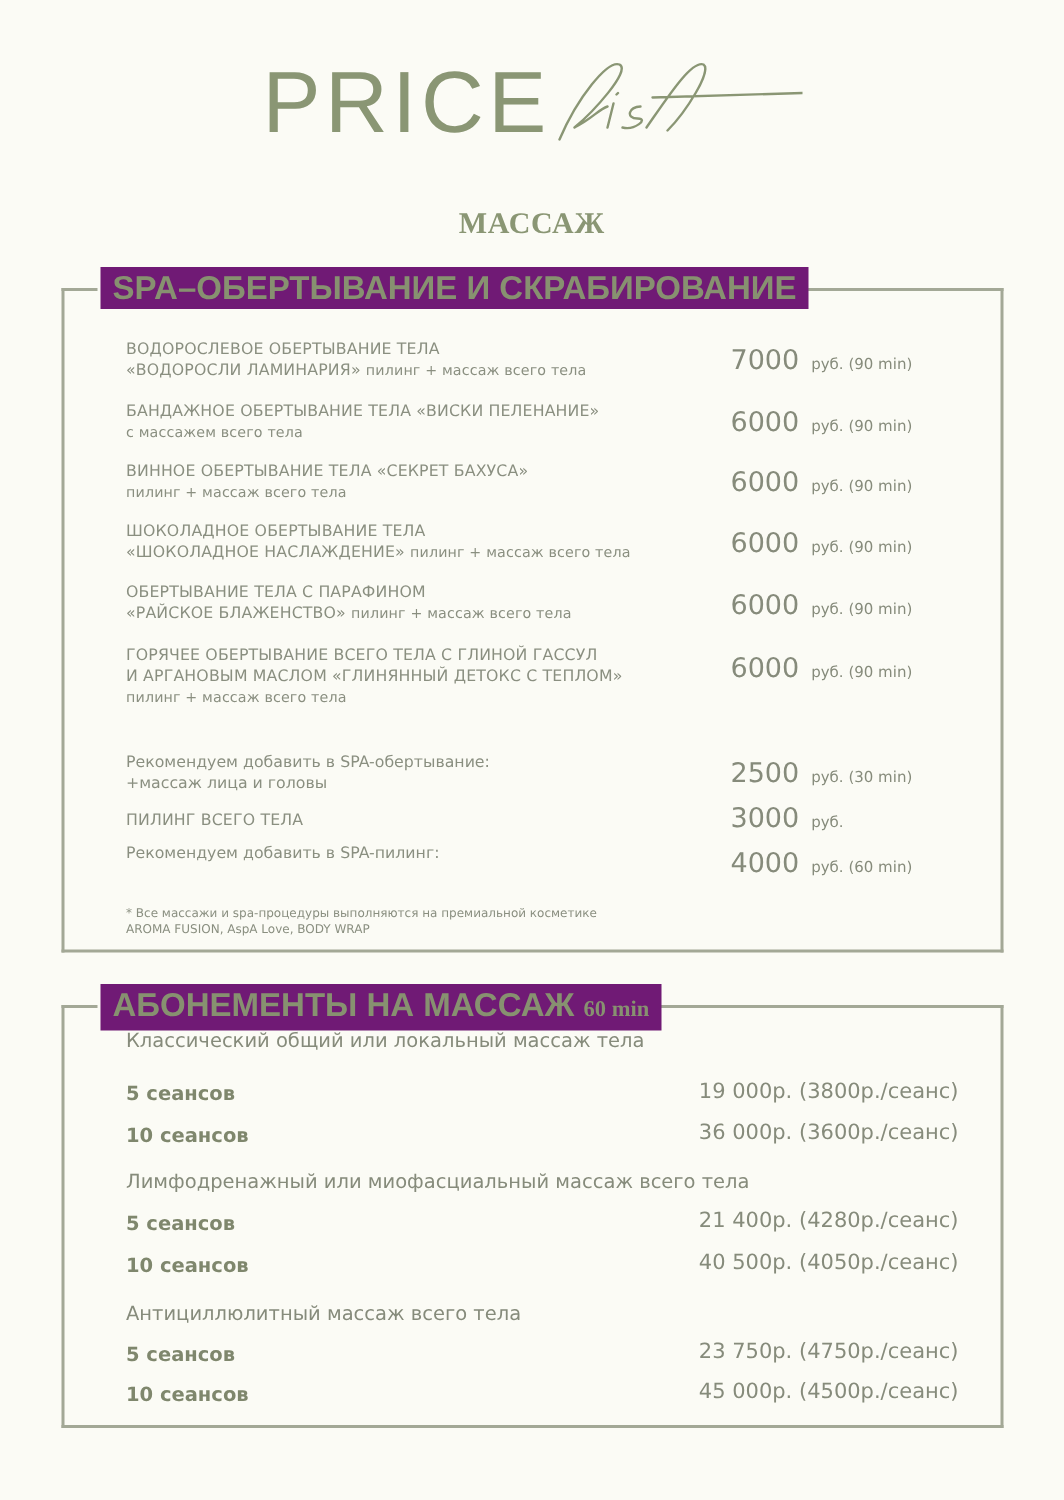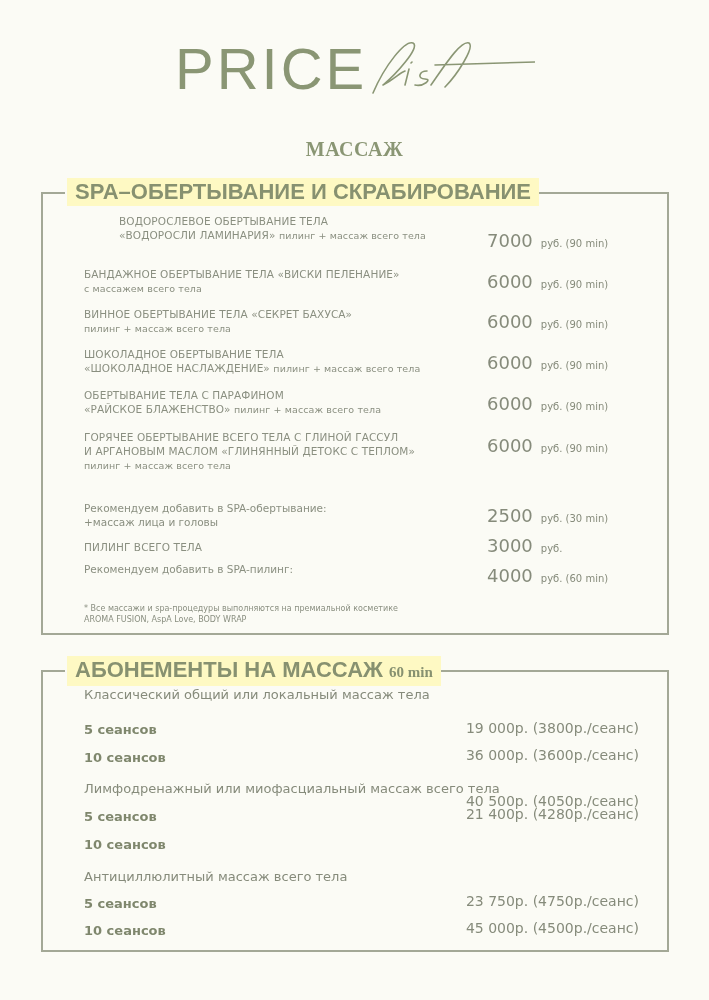--- a/index.html
+++ b/index.html
@@ -38,21 +38,21 @@
       position: absolute; top: 0; left: -2px; width: 24px; height: 2px; background: #a3a896;
     }
     .box .topline-right {
       position: absolute; top: 0; right: -2px; height: 2px; background: #a3a896;
     }
     .box-title {
       position: absolute; top: -14px;
       font-family: "Liberation Sans", sans-serif;
       font-weight: bold; font-size: 22px;
       color: #879170; white-space: nowrap;
-      background: #fef9c3; padding: 0 8px;
+      background: #701a75; padding: 0 8px;
       line-height: 28px;
       text-align: right;
     }
     .box-title .small {
       font-family: "Liberation Serif", serif;
       font-size: 15px; font-weight: bold;
     }
     .item {
       position: absolute; left: 84px;
       font-family: "DejaVu Sans", sans-serif;
@@ -94,21 +94,21 @@
   <path d="M8 58 C 20 30, 40 5, 48 8 C 56 12, 30 40, 18 50 M 18 50 C 30 44, 34 38, 40 36 M 44 34 L 40 50 M 46 28 L 47 27 M 62 36 C 54 36, 52 44, 60 44 C 68 44, 58 52, 50 50 M 66 50 C 80 30, 96 5, 104 8 C 110 12, 92 40, 80 52 M 70 30 L 170 27" fill="none" stroke="#8a9674" stroke-width="1.6" stroke-linecap="round"></path>
 </svg>
 <div class="subtitle">МАССАЖ</div>
 
 <div class="box" style="left:41px; top:192px; width:624px; height:441px;">
   <div class="topline-left"></div>
   <div class="topline-right" style="width:150px;"></div>
   <div class="box-title" style="left:24px;">SPA–ОБЕРТЫВАНИЕ И СКРАБИРОВАНИЕ</div>
 </div>
 
-<div class="item" style="top:214px;margin-left:35px;">
+<div class="item" style="top:226px;">
   <div class="name">ВОДОРОСЛЕВОЕ ОБЕРТЫВАНИЕ ТЕЛА</div>
   <div class="name"><span>«ВОДОРОСЛИ ЛАМИНАРИЯ»</span> <span class="note">пилинг + массаж всего тела</span></div>
 </div>
 <div class="price" style="top:230px;"><span class="num">7000</span><span class="unit">руб. (90 min)</span></div>
 
 <div class="item" style="top:267px;">
   <div class="name">БАНДАЖНОЕ ОБЕРТЫВАНИЕ ТЕЛА «ВИСКИ ПЕЛЕНАНИЕ»</div>
   <div class="name"><span class="note">с массажем всего тела</span></div>
 </div>
 <div class="price" style="top:271px;"><span class="num">6000</span><span class="unit">руб. (90 min)</span></div>
@@ -171,19 +171,19 @@
 <div class="sub-head" style="top:687px;">Классический общий или локальный массаж тела</div>
 <div class="sess" style="top:722px;">5 сеансов</div>
 <div class="sess-price" style="top:720px;">19 000р. (3800р./сеанс)</div>
 <div class="sess" style="top:750px;">10 сеансов</div>
 <div class="sess-price" style="top:747px;">36 000р. (3600р./сеанс)</div>
 
 <div class="sub-head" style="top:781px;">Лимфодренажный или миофасциальный массаж всего тела</div>
 <div class="sess" style="top:809px;">5 сеансов</div>
 <div class="sess-price" style="top:806px;">21 400р. (4280р./сеанс)</div>
 <div class="sess" style="top:837px;">10 сеансов</div>
-<div class="sess-price" style="top:793px;">40 500р. (4050р./сеанс)</div>
+<div class="sess-price" style="top:834px;">40 500р. (4050р./сеанс)</div>
 
 <div class="sub-head" style="top:869px;">Антициллюлитный массаж всего тела</div>
 <div class="sess" style="top:896px;">5 сеансов</div>
 <div class="sess-price" style="top:893px;">23 750р. (4750р./сеанс)</div>
 <div class="sess" style="top:923px;">10 сеансов</div>
 <div class="sess-price" style="top:920px;">45 000р. (4500р./сеанс)</div>
 
 </body></html>

